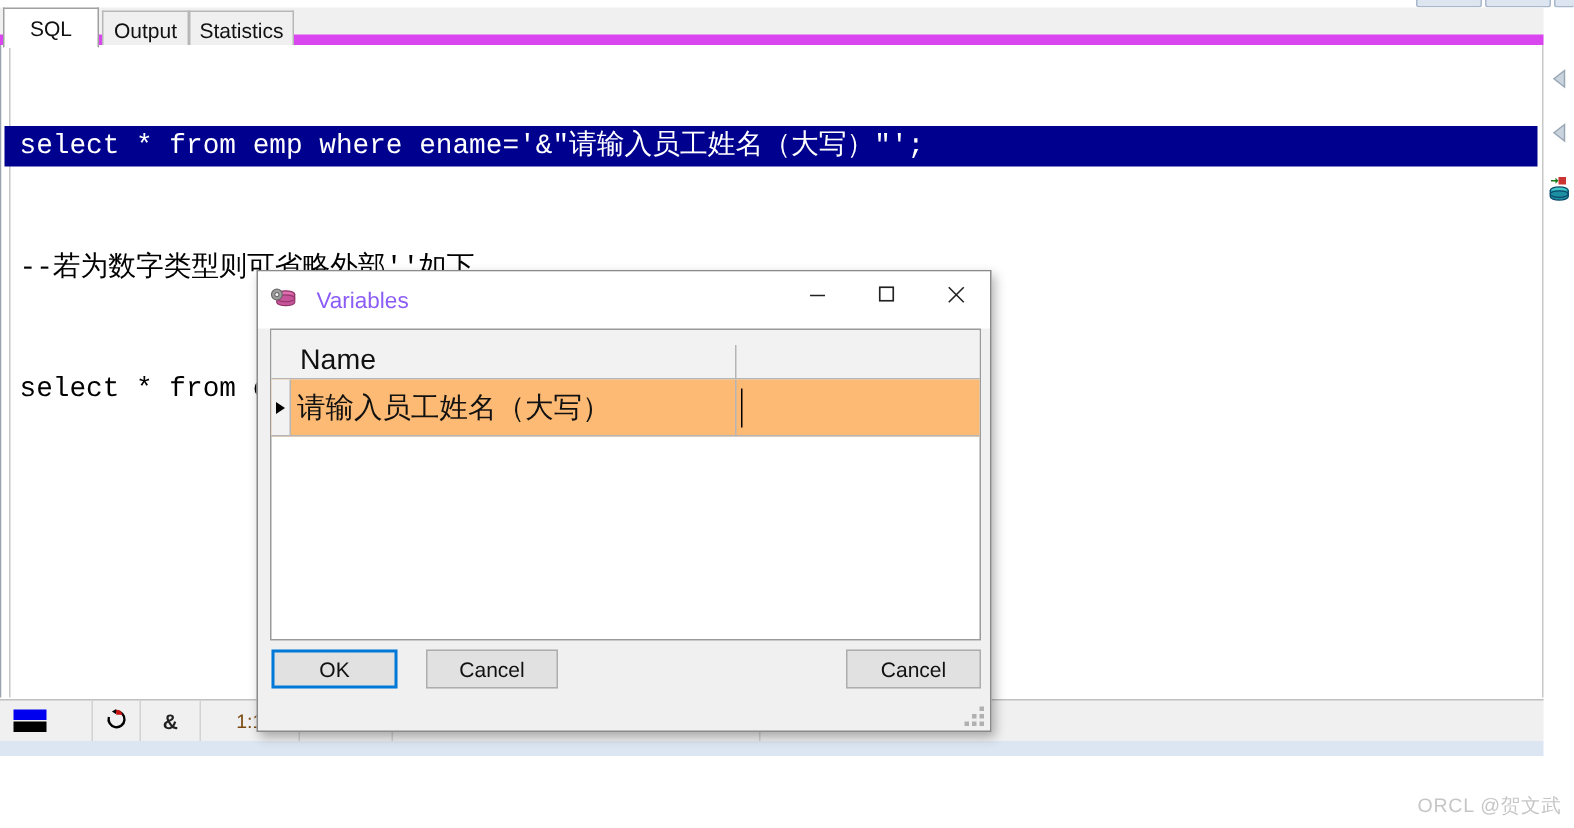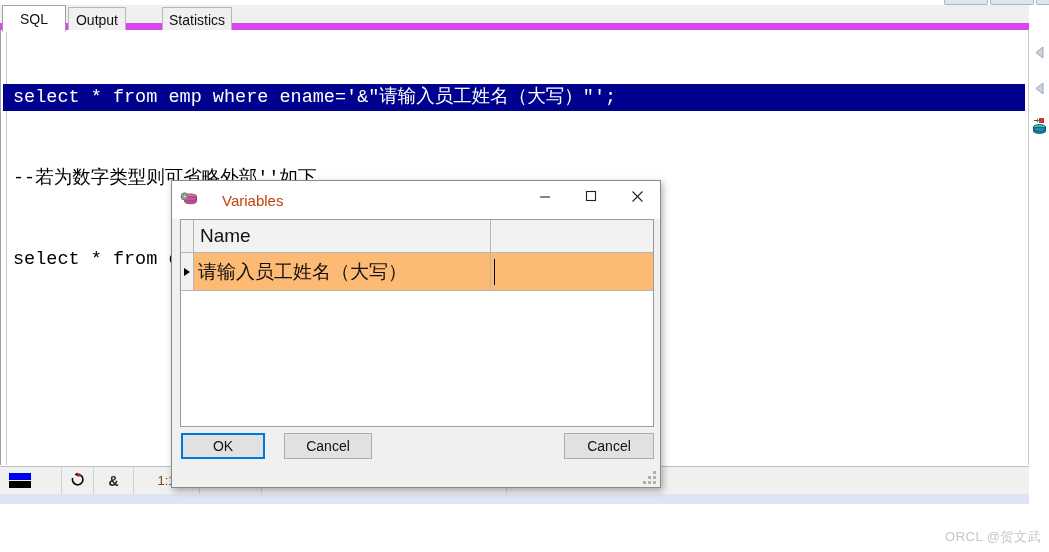--- a/index.html
+++ b/index.html
@@ -120,38 +120,39 @@
     box-shadow: 2px 3px 7px rgba(0,0,0,0.30);
     z-index: 50;
   }
   .dlg-title {
     position: relative; height: 38px;
     background: #ffffff;
     display: flex; align-items: center;
   }
   .dlg-ico { margin-left: 8px; width: 18px; height: 18px; position: relative; }
   .dlg-title-text {
-    margin-left: 24px; font-size: 15px; color: #c2410c;
+    margin-left: 13px; font-size: 15px; color: #8b5cf6;
   }
   .dlg-btns { position: absolute; right: 0; top: 0; display: flex; height: 38px; }
   .cbtn {
     width: 46px; height: 30px; display: flex; align-items: center; justify-content: center;
     cursor: default;
   }
   .cbtn svg { display: block; }
 
   .dlg-body {
     position: absolute; left: 8px; top: 38px; width: 474px; height: 208px;
     background: #ffffff;
     border: 1px solid #9a9a9a;
   }
   .grid-head {
     display: flex; height: 33px;
     background: #f2f2f2;
     border-bottom: 1px solid #b5b5b5;
+    align-items: flex-end;
   }
   .gh-corner {
     width: 13px; border-right: 1px solid #b5b5b5; background: #f2f2f2;
   }
   .gh-cell {
     display: flex; align-items: center;
     padding-left: 6px;
     font-size: 19px; color: #111;
     background: #f2f2f2;
     border-right: 1px solid #b5b5b5;
@@ -226,21 +227,21 @@
     <div class="frag" style="left:1036px;width:14px;"></div>
   </div>
 
   <div class="tabstrip">
     <div class="tab active" style="left:2px;width:64px;">
       <span>SQL</span>
     </div>
     <div class="tab" style="left:68px;width:58px;">
       <span>Output</span>
     </div>
-    <div class="tab" style="left:126px;width:70px;margin-left:36px;">
+    <div class="tab" style="left:126px;width:70px;">
       <span>Statistics</span>
     </div>
   </div>
 
   <div class="editor-wrap">
     <div class="gutter"></div>
     <div class="code">
       <div class="line sel">select * from emp where ename='&amp;"请输入员工姓名（大写）"';</div>
       <div class="line">--若为数字类型则可省略外部''如下</div>
       <div class="line">select * from emp where ename =&amp;"请输入员工编号（四位）";</div>

